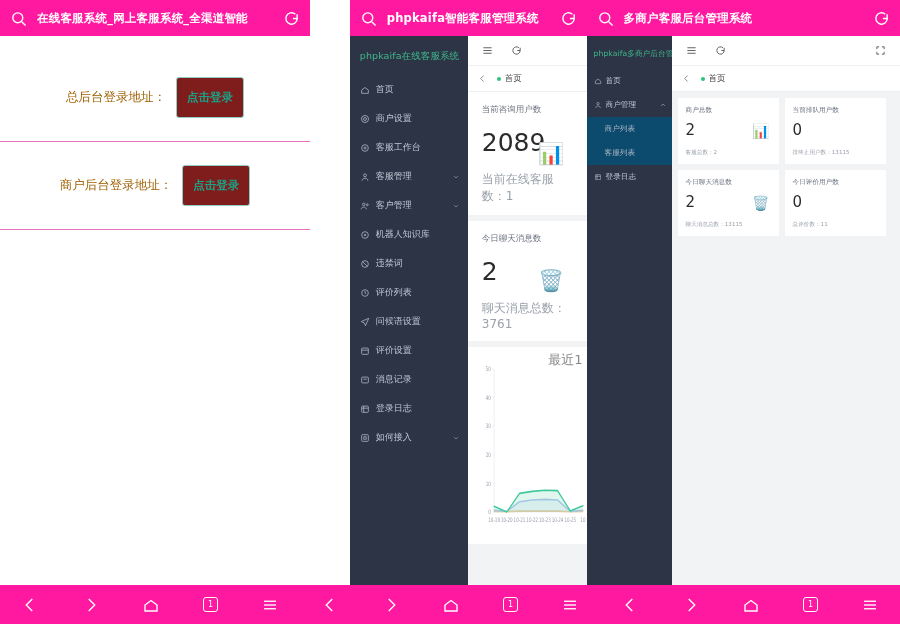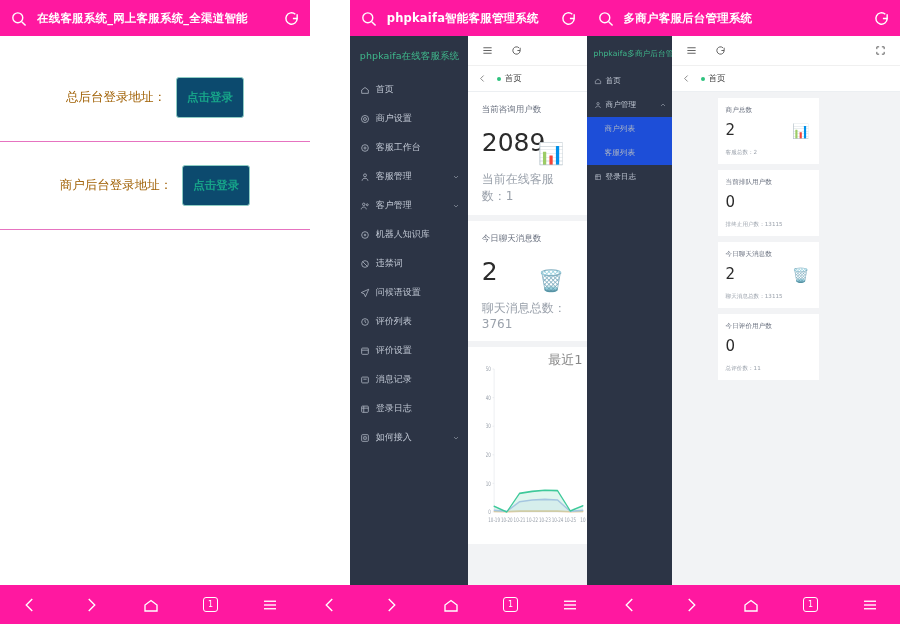--- a/index.html
+++ b/index.html
@@ -31,21 +31,21 @@
   .panel-body { position: relative; height: 588px; overflow: hidden; background:#fff; }
 
   
   .p1-row {
     height: 88px; display: flex; align-items: center; justify-content: center;
     border-bottom: 1.5px solid #E673C0;
   }
   .p1-row.first { border-top: 0; }
   .p1-label { font-size: 12.5px; color: #a16207; margin-right: 10px; }
   .p1-btn {
-    border: 1px solid #8ecdc4; color: #17a589; background: #0c4a6e;
+    border: 1px solid #8ecdc4; color: #17a589; background: #7f1d1d;
     font-size: 11.5px; padding: 12px 10px; border-radius: 3px; cursor: pointer;
     font-family: inherit; font-weight: 600; text-align: center;
   }
   .p1-rest { flex: 1; background: #fff; }
 
   
   .admin { display: flex; height: 100%; }
   .side {
     background: #2c3445; color: #b9c1ce; overflow: hidden; flex: none;
   }
@@ -61,21 +61,21 @@
     padding: 8px 8px 8px 10px; font-size: 9px; color: #bfc6d2;
     cursor: pointer; white-space: nowrap; position: relative;
   }
   .side.w3 .menu-item { font-size: 7.6px; padding: 7px 5px 7px 7px; gap: 4px; }
   .menu-item .mi-ic { width: 10px; height: 10px; flex: 0 0 10px; opacity: .85; }
   .side.w3 .menu-item .mi-ic { width: 8px; height: 8px; flex: 0 0 8px; }
   .menu-item .mi-ic svg { width: 100%; height: 100%; display: block; }
   .menu-item .mi-label { flex: 1; }
   .menu-item .mi-arrow { width: 8px; height: 8px; opacity: .6; flex: 0 0 8px; }
   .menu-item .mi-arrow svg { width:100%; height:100%; display:block; }
-  .submenu { background: #1d4ed8; }
+  .submenu { background: #0c4a6e; }
   .sub-item {
     padding: 7px 5px 7px 18px; font-size: 7.6px; color: #aeb6c3; cursor: pointer;
     white-space: nowrap;
   }
 
   .content { flex: 1; background: #f2f3f5; overflow: hidden; position: relative; }
 
   .ctoolbar {
     background: #fff; height: 30px; display: flex; align-items: center;
     gap: 18px; padding: 0 14px; border-bottom: 1px solid #f0f0f0;
@@ -108,21 +108,20 @@
   .sc-icon {
     position: absolute; right: 22px; top: 50%; transform: translateY(-50%);
     font-size: 21px; line-height: 1;
   }
 
   
   .grid-cards { display: flex; flex-wrap: wrap; gap: 6px; padding: 6px 6px 0 6px; }
   .gc {
     background: #fff; width: 101px; padding: 8px 8px 7px 8px; position: relative;
     min-height: 62px;
-    margin-left: 40px;
   }
   .gc-title { font-size: 6.6px; color: #6b7280; margin-bottom: 8px; }
   .gc-value { font-size: 15px; color: #2b2b2b; line-height: 1; }
   .gc-foot { font-size: 5.6px; color: #9aa1ab; margin-top: 11px; }
   .gc-icon { position: absolute; right: 9px; top: 50%; transform: translateY(-50%); font-size: 14px; }
 
   
   .chart-card { background: #fff; padding: 8px 0 4px 0; position: relative; }
   .chart-title {
     position: absolute; right: 4px; top: 4px; font-size: 13px; color: #888;
@@ -272,33 +271,33 @@
                   <svg viewBox="0 0 24 24" fill="none" stroke="currentColor" stroke-width="2">
                     <circle cx="12" cy="12" r="8"></circle>
                     <line x1="6.5" y1="6.5" x2="17.5" y2="17.5"></line>
                   </svg>
                 </span>
                 <span class="mi-label">违禁词</span>
               </div>
               <div class="menu-item">
                 <span class="mi-ic">
                   <svg viewBox="0 0 24 24" fill="none" stroke="currentColor" stroke-width="2">
-                    <path d="M21 3 3 11l7 3 3 7z"></path>
-                  </svg>
-                </span>
-                <span class="mi-label">问候语设置</span>
-              </div>
-              <div class="menu-item">
-                <span class="mi-ic">
-                  <svg viewBox="0 0 24 24" fill="none" stroke="currentColor" stroke-width="2">
                     <circle cx="12" cy="12" r="8"></circle>
                     <path d="M12 7v5l3 2"></path>
                   </svg>
                 </span>
                 <span class="mi-label">评价列表</span>
+              </div>
+              <div class="menu-item">
+                <span class="mi-ic">
+                  <svg viewBox="0 0 24 24" fill="none" stroke="currentColor" stroke-width="2">
+                    <path d="M21 3 3 11l7 3 3 7z"></path>
+                  </svg>
+                </span>
+                <span class="mi-label">问候语设置</span>
               </div>
               <div class="menu-item">
                 <span class="mi-ic">
                   <svg viewBox="0 0 24 24" fill="none" stroke="currentColor" stroke-width="2">
                     <rect x="4" y="5" width="16" height="15" rx="2"></rect>
                     <line x1="4" y1="10" x2="20" y2="10"></line>
                   </svg>
                 </span>
                 <span class="mi-label">评价设置</span>
               </div>

